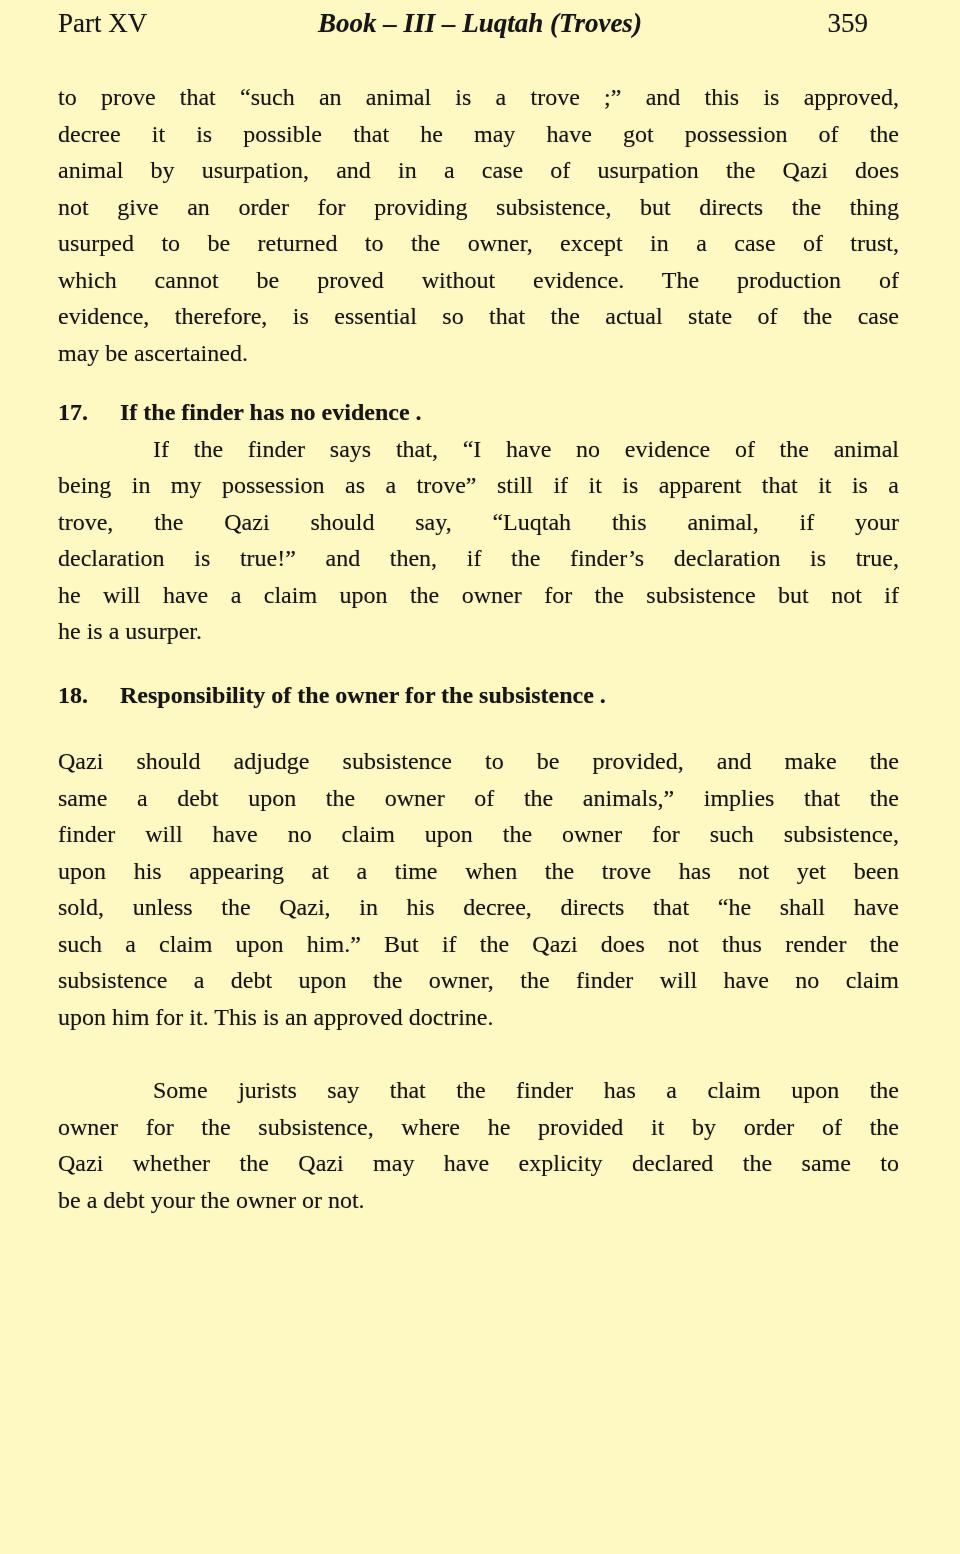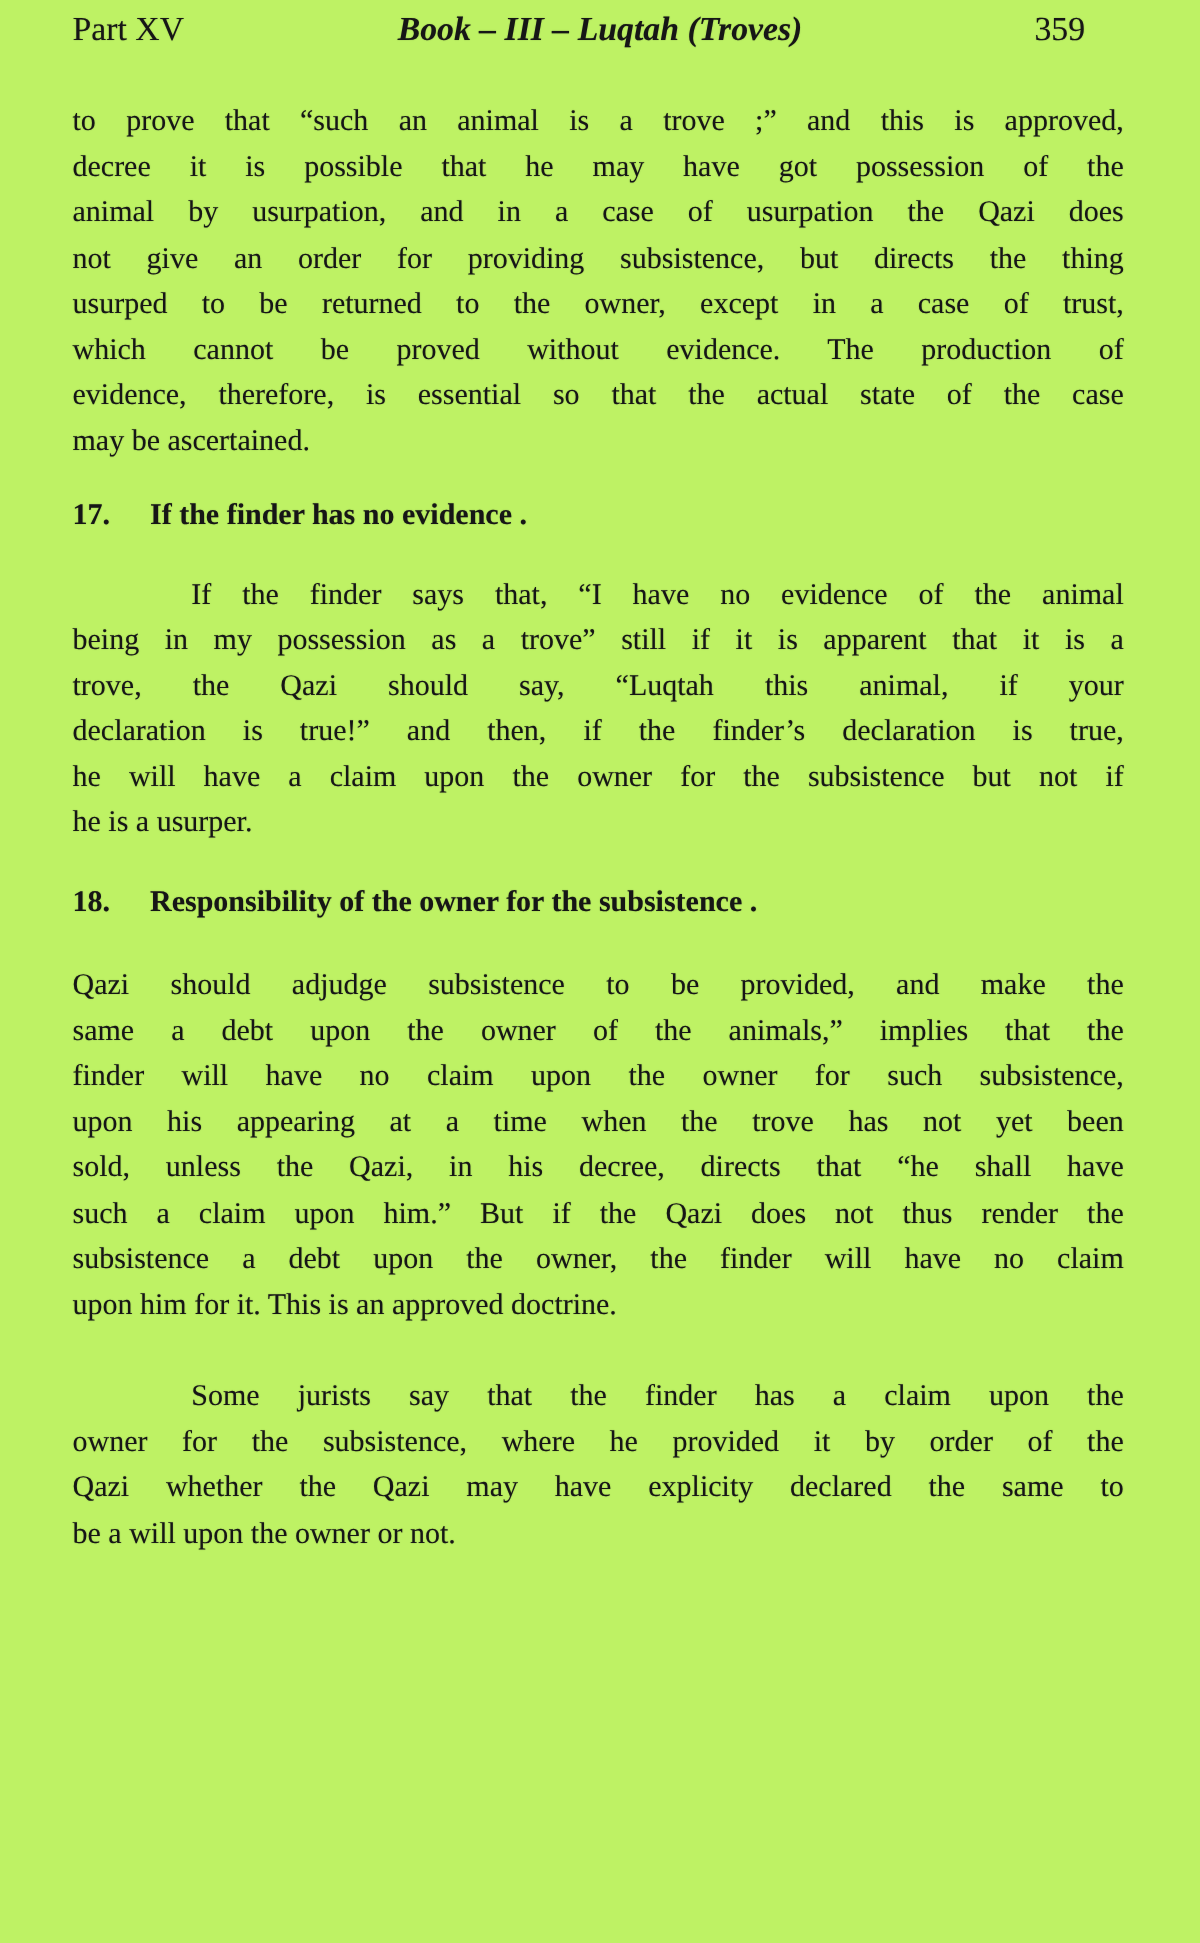--- a/index.html
+++ b/index.html
@@ -1,21 +1,21 @@
 <!DOCTYPE html>
 <html><head>
 <meta charset="utf-8">
 <style>
   * { margin: 0; padding: 0; box-sizing: border-box; }
   html, body { width: 960px; background: #ffffff; }
   .page {
     position: relative;
     width: 960px;
     height: 1554px;
-    background: #bef264;
+    background: #fef9c3;
     font-family: "Liberation Serif", "DejaVu Serif", serif;
     color: #161616;
     overflow: hidden;
     text-shadow: 0 0 1px rgba(25,25,25,0.38);
   }
   .header {
     position: absolute;
     top: 6px; left: 0;
     width: 100%;
     height: 36px;
@@ -31,21 +31,21 @@
     width: 841px;
     font-size: 24px;
     line-height: 36.5px;
   }
   .line { text-align: justify; text-align-last: justify; }
   .line.last { text-align-last: left; }
   .indent { text-indent: 95px; }
   .heading { font-weight: bold; text-align: left; }
   .heading .num { margin-right: 32px; }
   .h17 { margin-top: 23px; }
-  .p2  { margin-top: 27px; }
+  .p2  { }
   .h18 { margin-top: 27px; }
   .p3  { margin-top: 30px; }
   .p4  { margin-top: 37px; }
 </style>
 </head>
 <body>
 
 <div class="page">
 
   <div class="header">
@@ -92,17 +92,17 @@
       <div class="line">sold, unless the Qazi, in his decree, directs that “he shall have</div>
       <div class="line">such a claim upon him.” But if the Qazi does not thus render the</div>
       <div class="line">subsistence a debt upon the owner, the finder will have no claim</div>
       <div class="line last">upon him for it. This is an approved doctrine.</div>
     </div>
 
     <div class="para p4">
       <div class="line indent">Some jurists say that the finder has a claim upon the</div>
       <div class="line">owner for the subsistence, where he provided it by order of the</div>
       <div class="line">Qazi whether  the Qazi may have explicity declared the same to</div>
-      <div class="line last">be a will upon the owner or not.</div>
+      <div class="line last">be a debt your the owner or not.</div>
     </div>
 
   </div>
 </div>
 
 </body></html>

